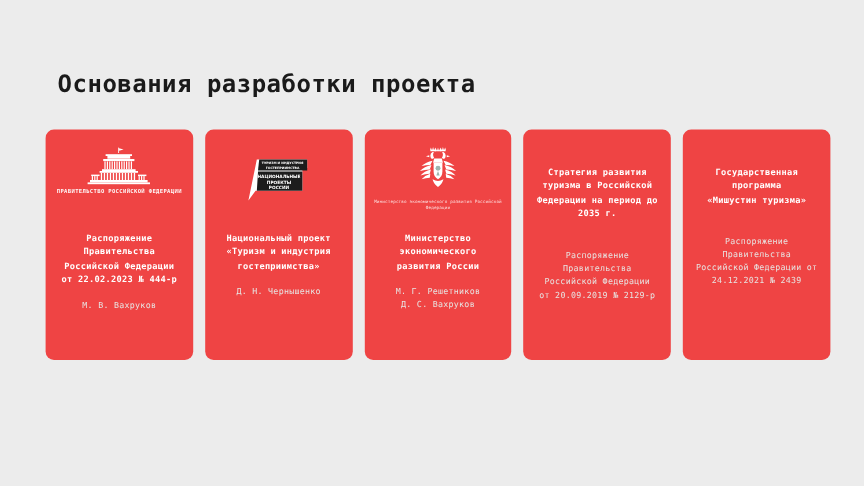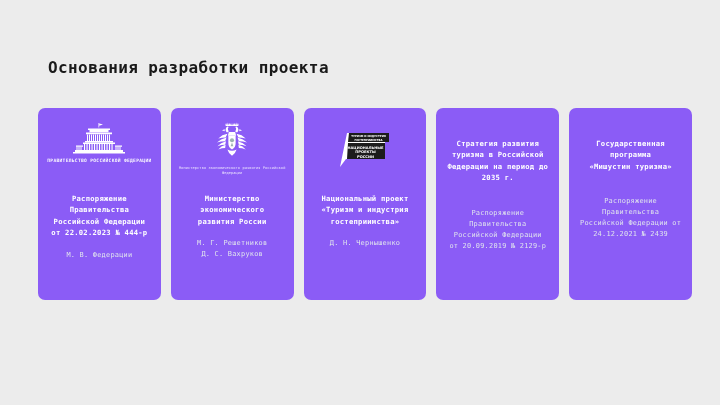--- a/index.html
+++ b/index.html
@@ -17,38 +17,38 @@
   .slide {
     position: absolute;
     inset: 0;
     background: #ececec;
   }
   .page-title {
     position: absolute;
     left: 48px;
     top: 58px;
     font-family: "DejaVu Sans Mono", "Liberation Mono", monospace;
-    font-size: 16px;
+    font-size: 20px;
     font-weight: bold;
     color: #1a1a1a;
     letter-spacing: 0.4px;
     white-space: nowrap;
   }
   .cards {
     position: absolute;
     left: 38px;
     top: 108px;
     width: 654px;
     height: 192px;
     display: flex;
     gap: 10px;
   }
   .card {
     flex: 1 1 0;
-    background: #8b5cf6;
+    background: #ef4444;
     border-radius: 7px;
     position: relative;
     display: flex;
     flex-direction: column;
     align-items: center;
     box-sizing: border-box;
     padding: 10px 7px 8px 7px;
     overflow: hidden;
   }
   .emblem-wrap {
@@ -174,21 +174,45 @@
           </g>
         </svg>
         <div class="emblem-caption">ПРАВИТЕЛЬСТВО
 РОССИЙСКОЙ
 ФЕДЕРАЦИИ</div>
       </div>
       <div class="card-title">Распоряжение
 Правительства
 Российской Федерации
 от 22.02.2023 № 444-р</div>
-      <div class="card-sub">М. В. Федерации</div>
+      <div class="card-sub">М. В. Вахруков</div>
+    </div>
+
+    <div class="card">
+      <div class="emblem-wrap">
+        <svg class="logo-np" viewBox="0 0 112 80">
+
+          <path d="M6 78 L20 10 L104 10 L104 24 L96 24 L96 62 L18 62 Z" fill="#ffffff"></path>
+
+          <path d="M24 10 L104 10 L104 28 L22 28 Z" fill="#1c1c1c"></path>
+
+          <path d="M22 30 L96 30 L96 62 L20 62 Z" fill="#1c1c1c"></path>
+          <g fill="#ffffff" font-family="DejaVu Sans, sans-serif" font-weight="bold">
+            <text x="63" y="18" font-size="5.2" text-anchor="middle">ТУРИЗМ И ИНДУСТРИЯ</text>
+            <text x="63" y="25" font-size="5.2" text-anchor="middle">ГОСТЕПРИИМСТВА</text>
+            <text x="57" y="41" font-size="7.2" text-anchor="middle">НАЦИОНАЛЬНЫЕ</text>
+            <text x="57" y="50" font-size="7.2" text-anchor="middle">ПРОЕКТЫ</text>
+            <text x="57" y="59" font-size="7.2" text-anchor="middle">РОССИИ</text>
+          </g>
+        </svg>
+      </div>
+      <div class="card-title">Национальный проект
+«Туризм и индустрия
+гостеприимства»</div>
+      <div class="card-sub">Д. Н. Чернышенко</div>
     </div>
 
     <div class="card">
       <div class="emblem-wrap">
         <svg width="46" height="42" viewBox="0 0 100 92">
           <g fill="#ffffff">
 
             <path d="M36 6 h10 v3 h-10 z M37 2 l1.5 4 h-3 z M41 1 l1.5 5 h-3 z M45 2 l1.5 4 h-3 z"></path>
             <path d="M54 6 h10 v3 h-10 z M55 2 l1.5 4 h-3 z M59 1 l1.5 5 h-3 z M63 2 l1.5 4 h-3 z"></path>
             <path d="M44 -1 h12 v2 h-12 z M46 -5 l1.5 4 h-3 z M50 -6 l1.5 5 h-3 z M54 -5 l1.5 4 h-3 z" transform="translate(0,8)"></path>
@@ -226,44 +250,20 @@
 экономического развития
 Российской Федерации</div>
       </div>
       <div class="card-title">Министерство
 экономического
 развития России</div>
       <div class="card-sub">М. Г. Решетников
 Д. С. Вахруков</div>
     </div>
 
-    <div class="card">
-      <div class="emblem-wrap">
-        <svg class="logo-np" viewBox="0 0 112 80">
-
-          <path d="M6 78 L20 10 L104 10 L104 24 L96 24 L96 62 L18 62 Z" fill="#ffffff"></path>
-
-          <path d="M24 10 L104 10 L104 28 L22 28 Z" fill="#1c1c1c"></path>
-
-          <path d="M22 30 L96 30 L96 62 L20 62 Z" fill="#1c1c1c"></path>
-          <g fill="#ffffff" font-family="DejaVu Sans, sans-serif" font-weight="bold">
-            <text x="63" y="18" font-size="5.2" text-anchor="middle">ТУРИЗМ И ИНДУСТРИЯ</text>
-            <text x="63" y="25" font-size="5.2" text-anchor="middle">ГОСТЕПРИИМСТВА</text>
-            <text x="57" y="41" font-size="7.2" text-anchor="middle">НАЦИОНАЛЬНЫЕ</text>
-            <text x="57" y="50" font-size="7.2" text-anchor="middle">ПРОЕКТЫ</text>
-            <text x="57" y="59" font-size="7.2" text-anchor="middle">РОССИИ</text>
-          </g>
-        </svg>
-      </div>
-      <div class="card-title">Национальный проект
-«Туризм и индустрия
-гостеприимства»</div>
-      <div class="card-sub">Д. Н. Чернышенко</div>
-    </div>
-
     <div class="card text-only">
       <div class="card-title">Стратегия развития
 туризма в Российской
 Федерации на период до
 2035 г.</div>
       <div class="card-sub">Распоряжение
 Правительства
 Российской Федерации
 от 20.09.2019 № 2129-р</div>
     </div>

